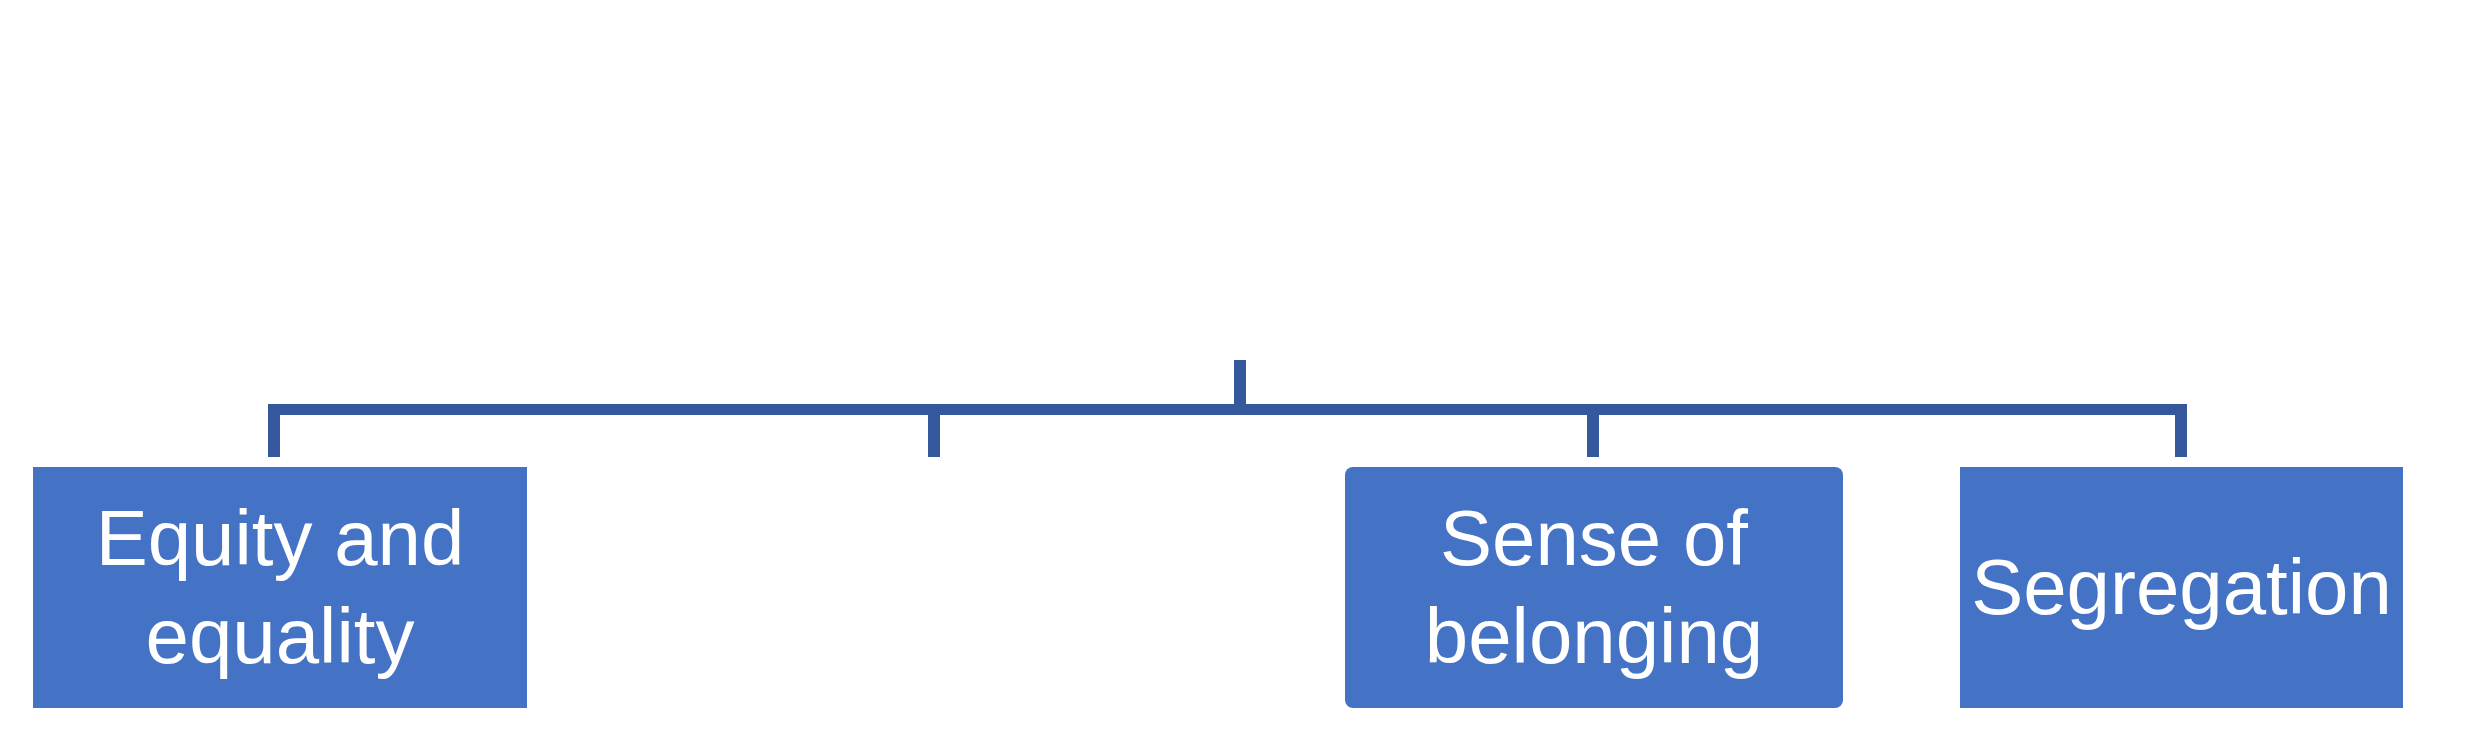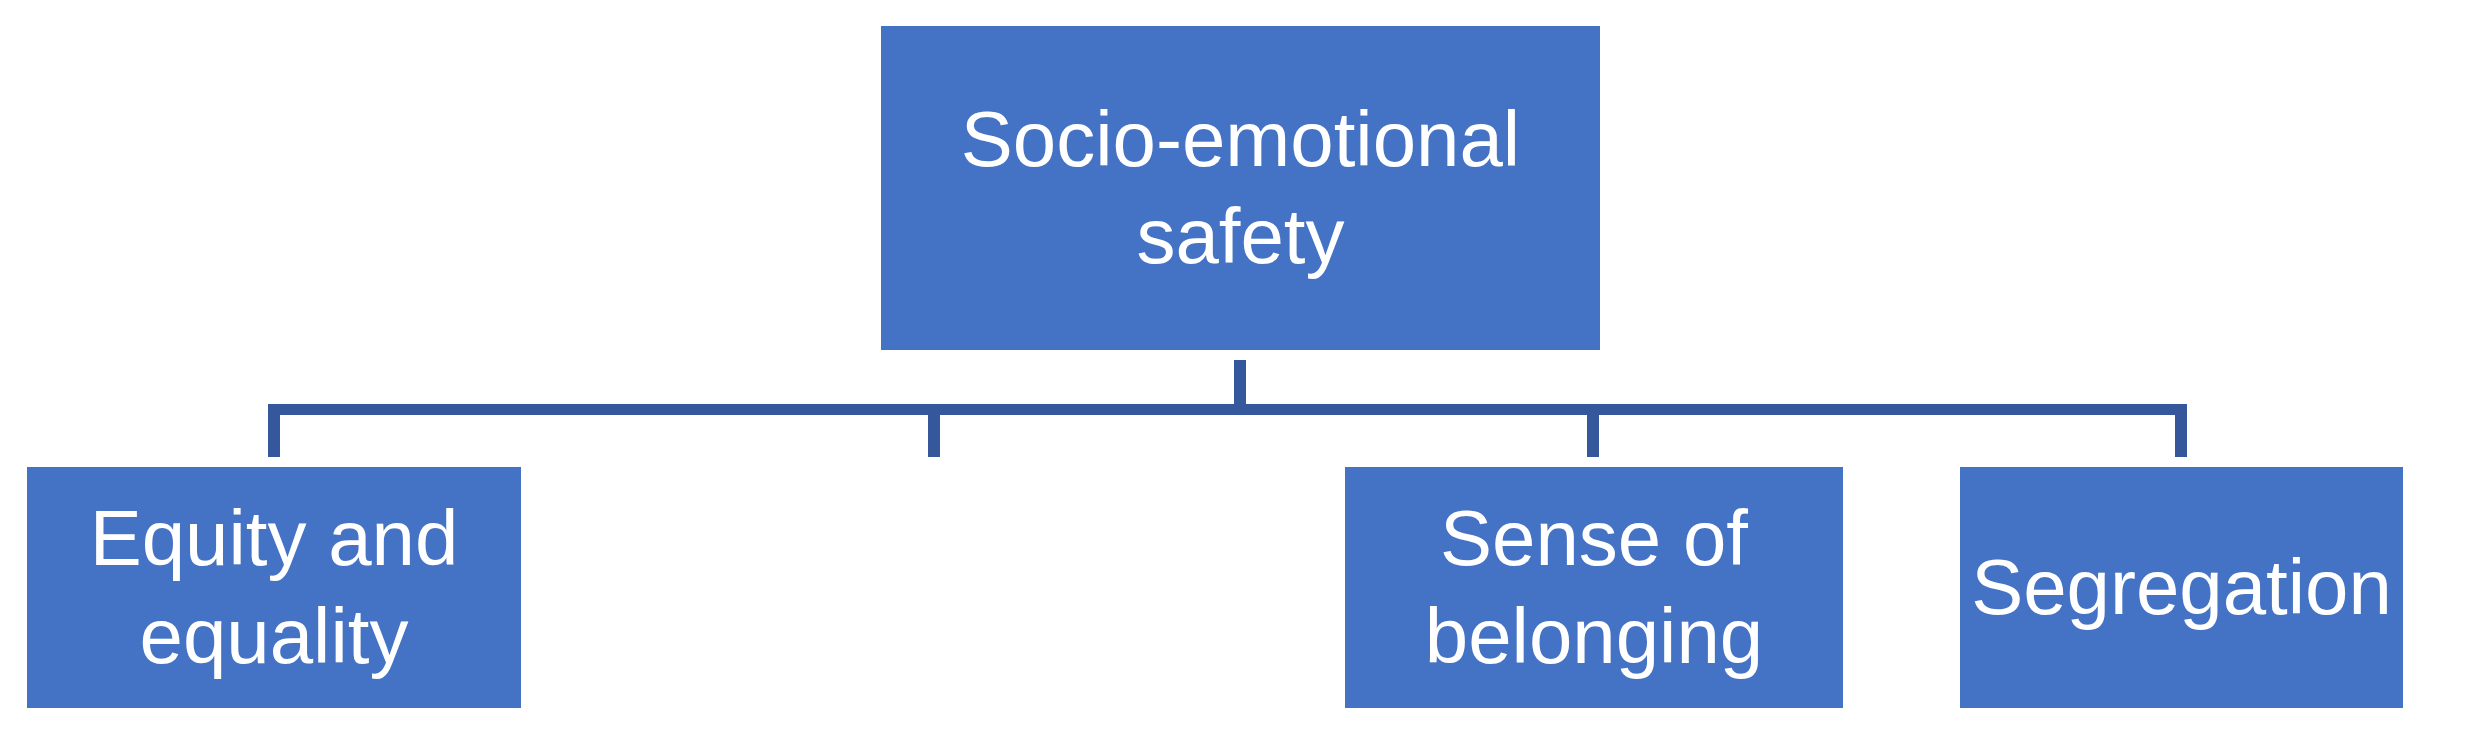--- a/index.html
+++ b/index.html
@@ -28,23 +28,23 @@
     font-weight: 400;
     padding: 0 6px;
     box-sizing: border-box;
   }
   .connector {
     position: absolute;
     background: var(--connector, #35579B);
   }
   
   .node-root   { left: 881px;  top: 26px;  width: 719px; height: 324px; }
-  .node-c0     { left: 27px;   top: 467px; width: 494px; height: 241px; }
+  .node-c0     { left: 33px;   top: 467px; width: 494px; height: 241px; }
   .node-c1     { left: 638px;  top: 467px; width: 590px; height: 241px; }
-  .node-c2     { left: 1345px; top: 467px; width: 498px; height: 241px; }
+  .node-c2     { left: 1345px; top: 467px; width: 498px; height: 241px; border-radius: 8px; }
   .node-c3     { left: 1960px; top: 467px; width: 443px; height: 241px; }
 
   .stub-root   { left: 1234px; top: 360px; width: 12px;   height: 44px; }
   .rail        { left: 268px;  top: 404px; width: 1919px; height: 11px; }
   .stub-c0     { left: 268px;  top: 415px; width: 12px;   height: 42px; }
   .stub-c1     { left: 928px;  top: 415px; width: 12px;   height: 42px; }
   .stub-c2     { left: 1587px; top: 415px; width: 12px;   height: 42px; }
   .stub-c3     { left: 2175px; top: 415px; width: 12px;   height: 42px; }
 </style>
 </head>
@@ -52,23 +52,20 @@
 
 <div class="canvas" style="--node-fill: #4472C4; --connector: #35579B; --node-text: #FFFFFF; --bg: #FFFFFF;">
 
   <div class="connector stub-root"></div>
   <div class="connector rail"></div>
   <div class="connector stub-c0"></div>
   <div class="connector stub-c1"></div>
   <div class="connector stub-c2"></div>
   <div class="connector stub-c3"></div>
 
-  <div class="node node-root">
-    <span>Socio-emotional safety</span>
-  </div>
 
   <div class="node node-c0">
     <span>Equity and equality</span>
   </div>
 
 
   <div class="node node-c2">
     <span>Sense of belonging</span>
   </div>
 

